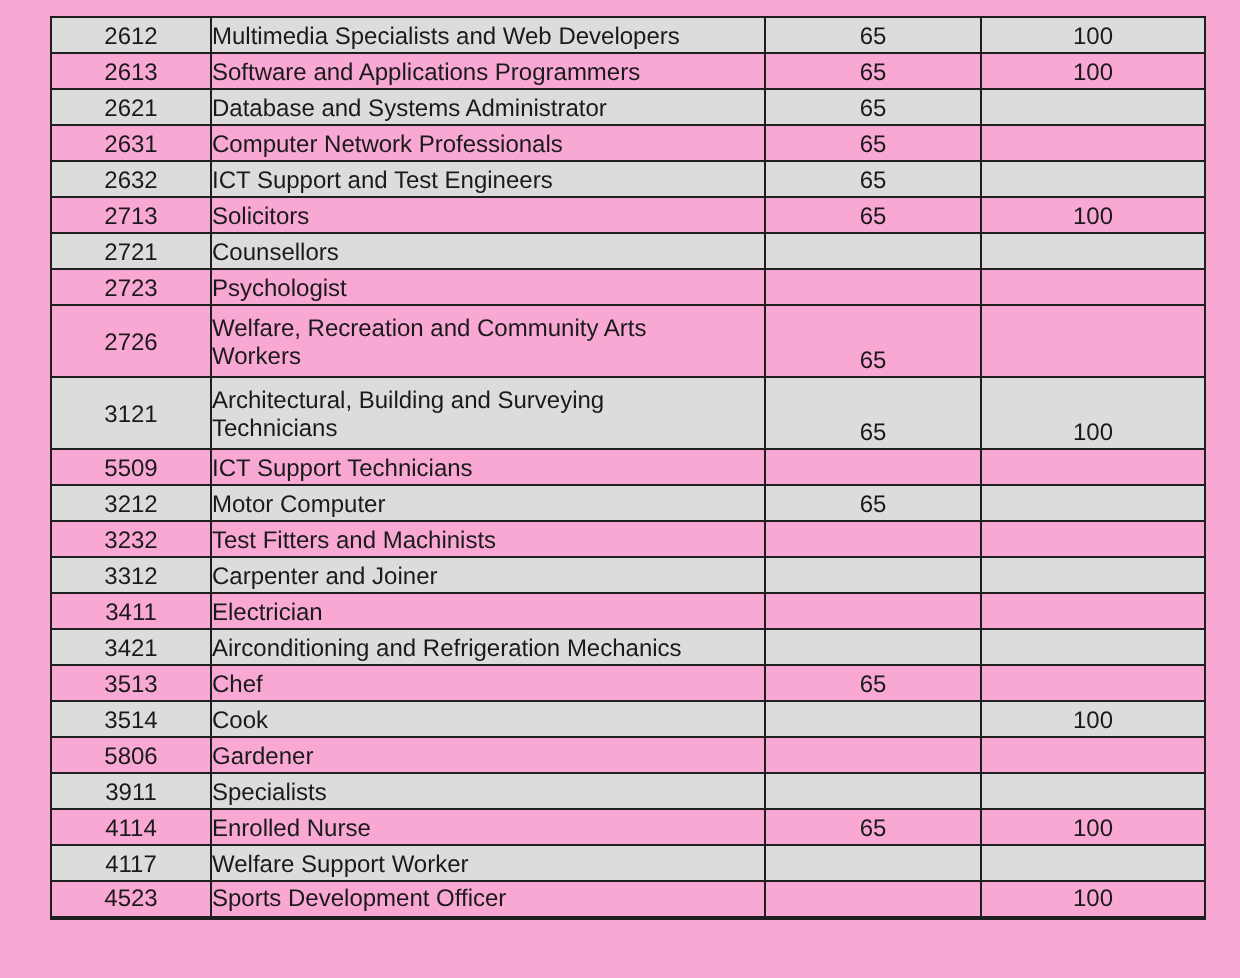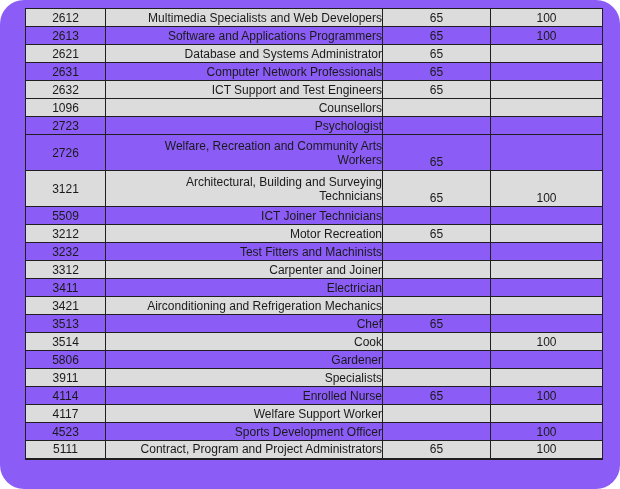--- a/index.html
+++ b/index.html
@@ -8,22 +8,21 @@
     background: #ffffff;
     width: 620px;
     height: 489px;
     overflow: hidden;
     font-family: "Liberation Sans", sans-serif;
   }
   .page {
     position: relative;
     width: 620px;
     height: 489px;
-    background: #8b5cf6;
-    border-radius: 24px;
+    background: #f9a8d4;
   }
   table.occ-table {
     position: absolute;
     left: 25px;
     top: 8px;
     width: 577px;
     border-collapse: collapse;
     table-layout: fixed;
     font-size: 12px;
     line-height: 14px;
@@ -35,21 +34,21 @@
     vertical-align: middle;
     overflow: hidden;
   }
   table.occ-table {
     border-bottom: 2px solid #1f1f1f;
   }
   tr.row-single { height: 18px; }
   tr.row-double { height: 36px; }
   tr.shaded td { background: #dcdcdc; }
   td.cell-code { text-align: center; }
-  td.cell-name { text-align: right; padding-left: 7px; padding-right: 4px; white-space: pre-line; }
+  td.cell-name { text-align: left; padding-left: 7px; padding-right: 4px; white-space: pre-line; }
   td.cell-num { text-align: center; }
   tr.row-double td.cell-num { vertical-align: bottom; padding-bottom: 1px; }
 </style>
 </head>
 <body>
 
 <div class="page">
   <table class="occ-table">
     <colgroup>
       <col style="width:80px">
@@ -81,22 +80,28 @@
           <td class="cell-name">Computer Network Professionals</td>
           <td class="cell-num">65</td>
           <td class="cell-num"></td>
         </tr>
         <tr class="row-single shaded">
           <td class="cell-code">2632</td>
           <td class="cell-name">ICT Support and Test Engineers</td>
           <td class="cell-num">65</td>
           <td class="cell-num"></td>
         </tr>
-        <tr class="row-single shaded">
-          <td class="cell-code">1096</td>
+        <tr class="row-single">
+          <td class="cell-code">2713</td>
+          <td class="cell-name">Solicitors</td>
+          <td class="cell-num">65</td>
+          <td class="cell-num">100</td>
+        </tr>
+        <tr class="row-single shaded">
+          <td class="cell-code">2721</td>
           <td class="cell-name">Counsellors</td>
           <td class="cell-num"></td>
           <td class="cell-num"></td>
         </tr>
         <tr class="row-single">
           <td class="cell-code">2723</td>
           <td class="cell-name">Psychologist</td>
           <td class="cell-num"></td>
           <td class="cell-num"></td>
         </tr>
@@ -109,27 +114,27 @@
         </tr>
         <tr class="row-double shaded">
           <td class="cell-code">3121</td>
           <td class="cell-name">Architectural, Building and Surveying
 Technicians</td>
           <td class="cell-num">65</td>
           <td class="cell-num">100</td>
         </tr>
         <tr class="row-single">
           <td class="cell-code">5509</td>
-          <td class="cell-name">ICT Joiner Technicians</td>
+          <td class="cell-name">ICT Support Technicians</td>
           <td class="cell-num"></td>
           <td class="cell-num"></td>
         </tr>
         <tr class="row-single shaded">
           <td class="cell-code">3212</td>
-          <td class="cell-name">Motor Recreation</td>
+          <td class="cell-name">Motor Computer</td>
           <td class="cell-num">65</td>
           <td class="cell-num"></td>
         </tr>
         <tr class="row-single">
           <td class="cell-code">3232</td>
           <td class="cell-name">Test Fitters and Machinists</td>
           <td class="cell-num"></td>
           <td class="cell-num"></td>
         </tr>
         <tr class="row-single shaded">
@@ -183,23 +188,17 @@
         <tr class="row-single shaded">
           <td class="cell-code">4117</td>
           <td class="cell-name">Welfare Support Worker</td>
           <td class="cell-num"></td>
           <td class="cell-num"></td>
         </tr>
         <tr class="row-single">
           <td class="cell-code">4523</td>
           <td class="cell-name">Sports Development Officer</td>
           <td class="cell-num"></td>
-          <td class="cell-num">100</td>
-        </tr>
-        <tr class="row-single shaded">
-          <td class="cell-code">5111</td>
-          <td class="cell-name">Contract, Program and Project Administrators</td>
-          <td class="cell-num">65</td>
           <td class="cell-num">100</td>
         </tr>
       </tbody>
   </table>
 </div>
 
 </body></html>

